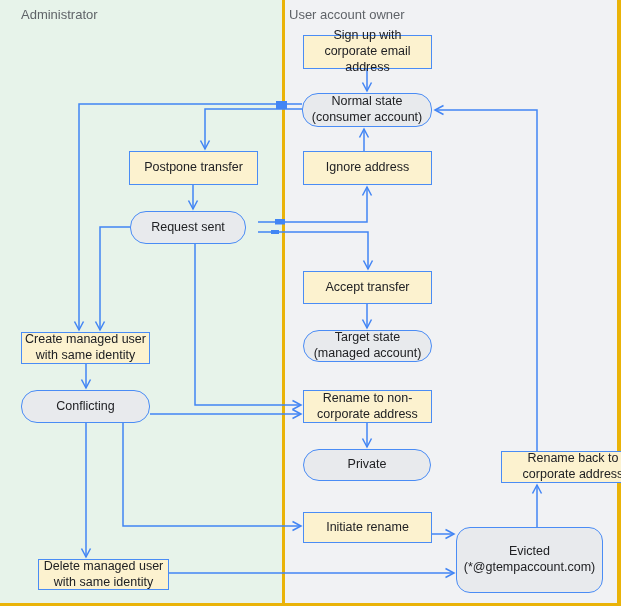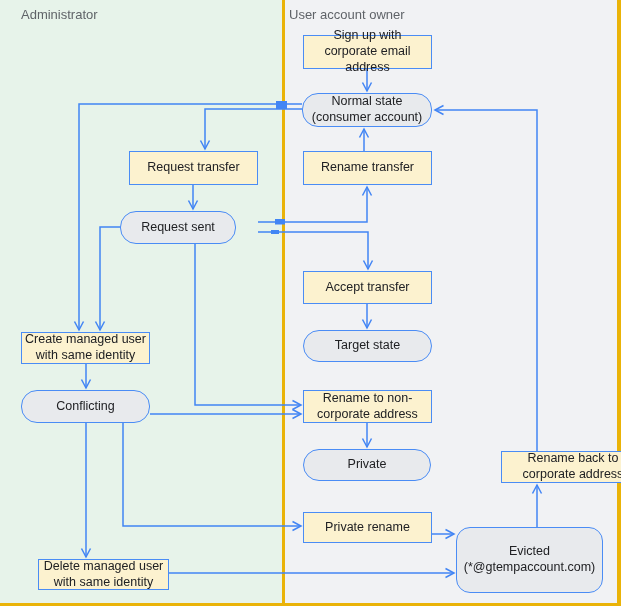--- a/index.html
+++ b/index.html
@@ -72,37 +72,38 @@
   <div class="node action" style="left:303px;top:35px;width:129px;height:34px">
     <span>Sign up with corporate email address</span>
   </div>
 
   <div class="node state" style="left:302px;top:93px;width:130px;height:34px">
     <span>Normal state</span>
     <span class="sub">(consumer account)</span>
   </div>
 
   <div class="node action" style="left:129px;top:151px;width:129px;height:34px">
-    <span>Request transfer</span>
+    <span>Postpone transfer</span>
   </div>
 
   <div class="node action" style="left:303px;top:151px;width:129px;height:34px">
-    <span>Rename transfer</span>
+    <span>Ignore address</span>
   </div>
 
-  <div class="node state" style="left:120px;top:211px;width:116px;height:33px">
+  <div class="node state" style="left:130px;top:211px;width:116px;height:33px">
     <span>Request sent</span>
   </div>
 
   <div class="node action" style="left:303px;top:271px;width:129px;height:33px">
     <span>Accept transfer</span>
   </div>
 
   <div class="node state" style="left:303px;top:330px;width:129px;height:32px">
     <span>Target state</span>
+    <span class="sub">(managed account)</span>
   </div>
 
   <div class="node action" style="left:21px;top:332px;width:129px;height:32px">
     <span>Create managed user with same identity</span>
   </div>
 
   <div class="node state" style="left:21px;top:390px;width:129px;height:33px">
     <span>Conflicting</span>
   </div>
 
@@ -112,21 +113,21 @@
 
   <div class="node state" style="left:303px;top:449px;width:128px;height:32px">
     <span>Private</span>
   </div>
 
   <div class="node action" style="left:501px;top:451px;width:144px;height:32px">
     <span>Rename back to corporate address</span>
   </div>
 
   <div class="node action" style="left:303px;top:512px;width:129px;height:31px">
-    <span>Private rename</span>
+    <span>Initiate rename</span>
   </div>
 
   <div class="node state big" style="left:456px;top:527px;width:147px;height:66px">
     <span>Evicted</span>
     <span>(*@gtempaccount.com)</span>
   </div>
 
   <div class="node action" style="left:38px;top:559px;width:131px;height:31px">
     <span>Delete managed user with same identity</span>
   </div>

